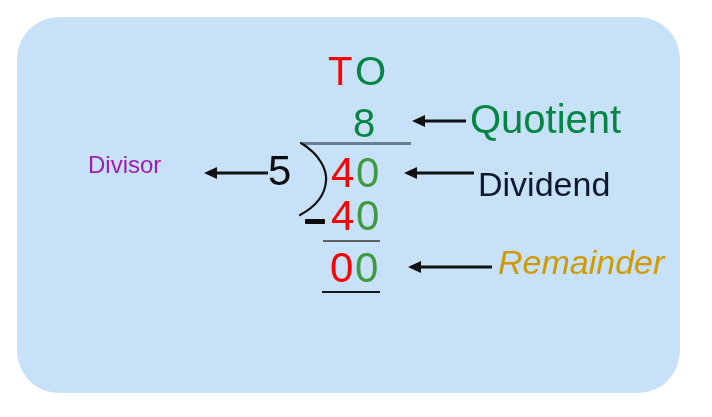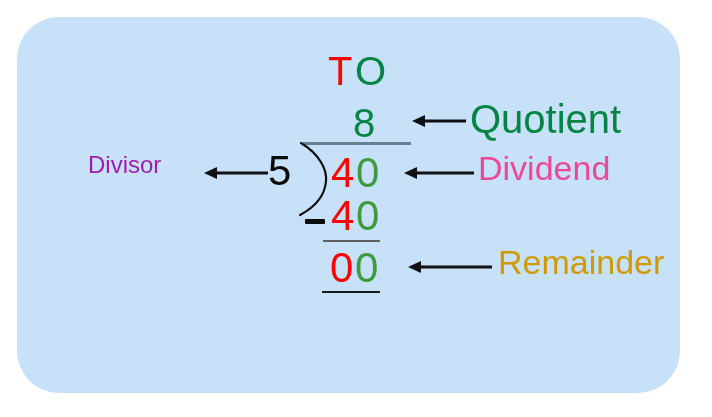--- a/index.html
+++ b/index.html
@@ -74,22 +74,22 @@
     position: absolute;
     left: 297px;
     top: 141px;
     width: 34px;
     height: 76px;
   }
 
   
   #lbl-divisor   { left: 88px;  top: 153px; font-size: 24px; color: #a21caf; }
   #lbl-quotient  { left: 470px; top: 99px;  font-size: 40px; color: #048543; }
-  #lbl-dividend  { left: 478px; top: 151px; font-size: 34px; color: #ec4899; }
-  #lbl-remainder { left: 498px; top: 245px; font-size: 34px; color: #d09a04; }
+  #lbl-dividend  { left: 478px; top: 167px; font-size: 34px; color: #0f172a; }
+  #lbl-remainder { left: 498px; top: 245px; font-size: 34px; color: #d09a04; font-style: italic; }
 
   
   .arrow { position: absolute; }
   #arrow-divisor   { left: 200px; top: 160px; width: 70px;  height: 26px; }
   #arrow-quotient  { left: 408px; top: 108px; width: 60px;  height: 26px; }
   #arrow-dividend  { left: 400px; top: 160px; width: 76px;  height: 26px; }
   #arrow-remainder { left: 404px; top: 254px; width: 90px;  height: 26px; }
 </style>
 </head>
 <body>

